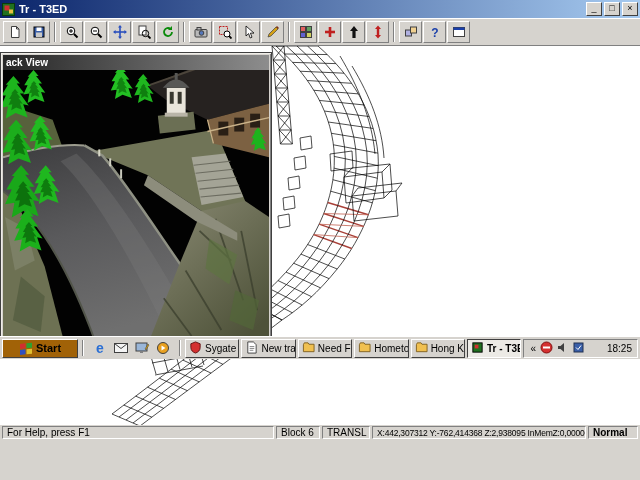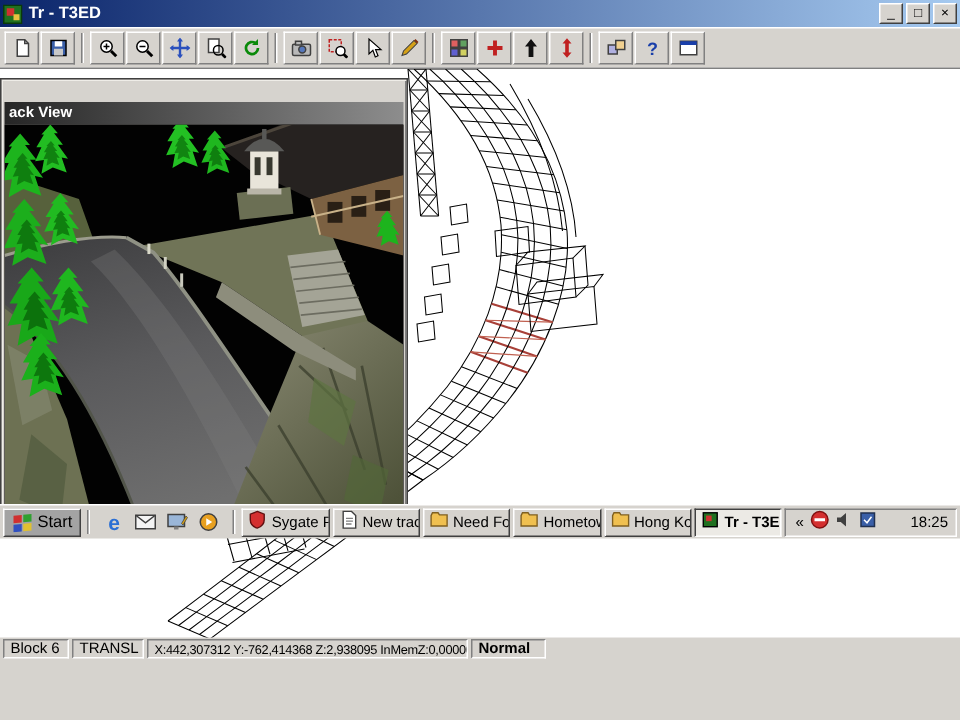--- a/index.html
+++ b/index.html
@@ -20,36 +20,36 @@
   .toolbar { height:27px; display:flex; align-items:center; padding:2px 3px; background:#d6d3ce; border-top:1px solid #fff; }
   .tbtn { appearance:none; width:23px; height:22px; display:flex; align-items:center; justify-content:center; background:#d6d3ce; border:1px solid; border-color:#fff #808080 #808080 #fff; margin-right:1px; padding:0; }
   .tsep { width:2px; height:20px; border-left:1px solid #808080; border-right:1px solid #fff; margin:0 4px 0 3px; }
 
   
   .canvas { position:relative; height:380px; background:#fff; overflow:hidden; border-top:1px solid #808080; }
   #wireframe { position:absolute; left:0; top:0; }
 
   
   .childwin { position:absolute; left:0; top:6px; width:272px; height:290px; background:#d6d3ce; border:1px solid #404040; box-shadow: inset 1px 1px 0 #efede8, inset -1px -1px 0 #808080; padding:2px; }
-  .childtitle { height:15px; background:linear-gradient(90deg,#262626,#8d8d8d); color:#fff; font-size:10px; font-weight:bold; display:flex; align-items:center; padding:0 3px;margin-top:13px; }
+  .childtitle { height:15px; background:linear-gradient(90deg,#262626,#8d8d8d); color:#fff; font-size:10px; font-weight:bold; display:flex; align-items:center; padding:0 3px; }
   .childcontent { position:relative; width:100%; height:calc(100% - 15px); background:#000; overflow:hidden; }
   .scene { display:block; width:100%; height:100%; }
 
   
   .statusbar { height:15px; display:flex; gap:2px; padding:1px 2px; background:#d6d3ce; font-size:10px; }
   .spanel { border:1px solid; border-color:#808080 #fff #fff #808080; padding:0 4px; display:flex; align-items:center; white-space:nowrap; overflow:hidden; }
   .sp-help { flex:1; }
   .sp-block { width:44px; }
   .sp-mode { width:48px; }
   .sp-coords { width:214px; font-size:8.5px; letter-spacing:-0.2px; }
   .sp-state { width:50px;font-weight:bold; }
 
   
   .taskbar { position:absolute; left:0; bottom:0; width:640px; height:23px; background:#d6d3ce; border-top:1px solid #fff; display:flex; align-items:center; padding:1px 2px; gap:2px; }
-  .startbtn { height:19px; display:flex; align-items:center; gap:3px; padding:0 5px; font-weight:normal; font-size:11px; background:#a3a3a3; border:1px solid; border-color:#fff #404040 #404040 #fff; flex:0 0 auto; }
+  .startbtn { height:19px; display:flex; align-items:center; gap:3px; padding:0 16px; font-weight:bold; font-size:11px; background:#a16207; border:1px solid; border-color:#fff #404040 #404040 #fff; flex:0 0 auto; }
   .quicklaunch { display:flex; align-items:center; gap:1px; flex:0 0 auto; padding:0 2px; }
   .qlbtn { width:20px; height:19px; display:flex; align-items:center; justify-content:center; background:#d6d3ce; border:1px solid #d6d3ce; }
   .qsep { width:2px; height:16px; border-left:1px solid #808080; border-right:1px solid #fff; margin:0 2px; }
   .tasks { display:flex; flex:1; gap:2px; min-width:0; }
   .taskbtn { flex:1; min-width:0; height:19px; display:flex; align-items:center; gap:3px; padding:0 3px; background:#d6d3ce; border:1px solid; border-color:#fff #404040 #404040 #fff; font-size:10px; white-space:nowrap; overflow:hidden; }
   .taskbtn.active { border-color:#404040 #fff #fff #404040; background:#eceae5; font-weight:bold; }
   .taskbtn svg { flex:0 0 auto; }
   .tray { height:19px; margin-left:auto; display:flex; align-items:center; gap:3px; padding:0 5px; border:1px solid; border-color:#808080 #fff #fff #808080; font-size:10px; flex:0 0 auto; }
   .tray .clock { margin-left:19px; }
   .trayexpand { font-size:10px; padding:0 1px; }
@@ -403,20 +403,21 @@
               <g transform="translate(248,58) scale(0.6)">
                   <use href="#treeA" fill="#1db41d"></use>
                 </g>
             </g>
           </svg>
         </div>
       </div>
     </div>
 
     <div class="statusbar">
+      <div class="spanel sp-help">For Help, press F1</div>
       <div class="spanel sp-block">Block 6</div>
       <div class="spanel sp-mode">TRANSL</div>
       <div class="spanel sp-coords">X:442,307312 Y:-762,414368 Z:2,938095 InMemZ:0,000000</div>
       <div class="spanel sp-state">Normal</div>
     </div>
   </div>
 
   <div class="taskbar">
     <div class="startbtn">
       <svg width="14" height="13" viewBox="0 0 14 13">

